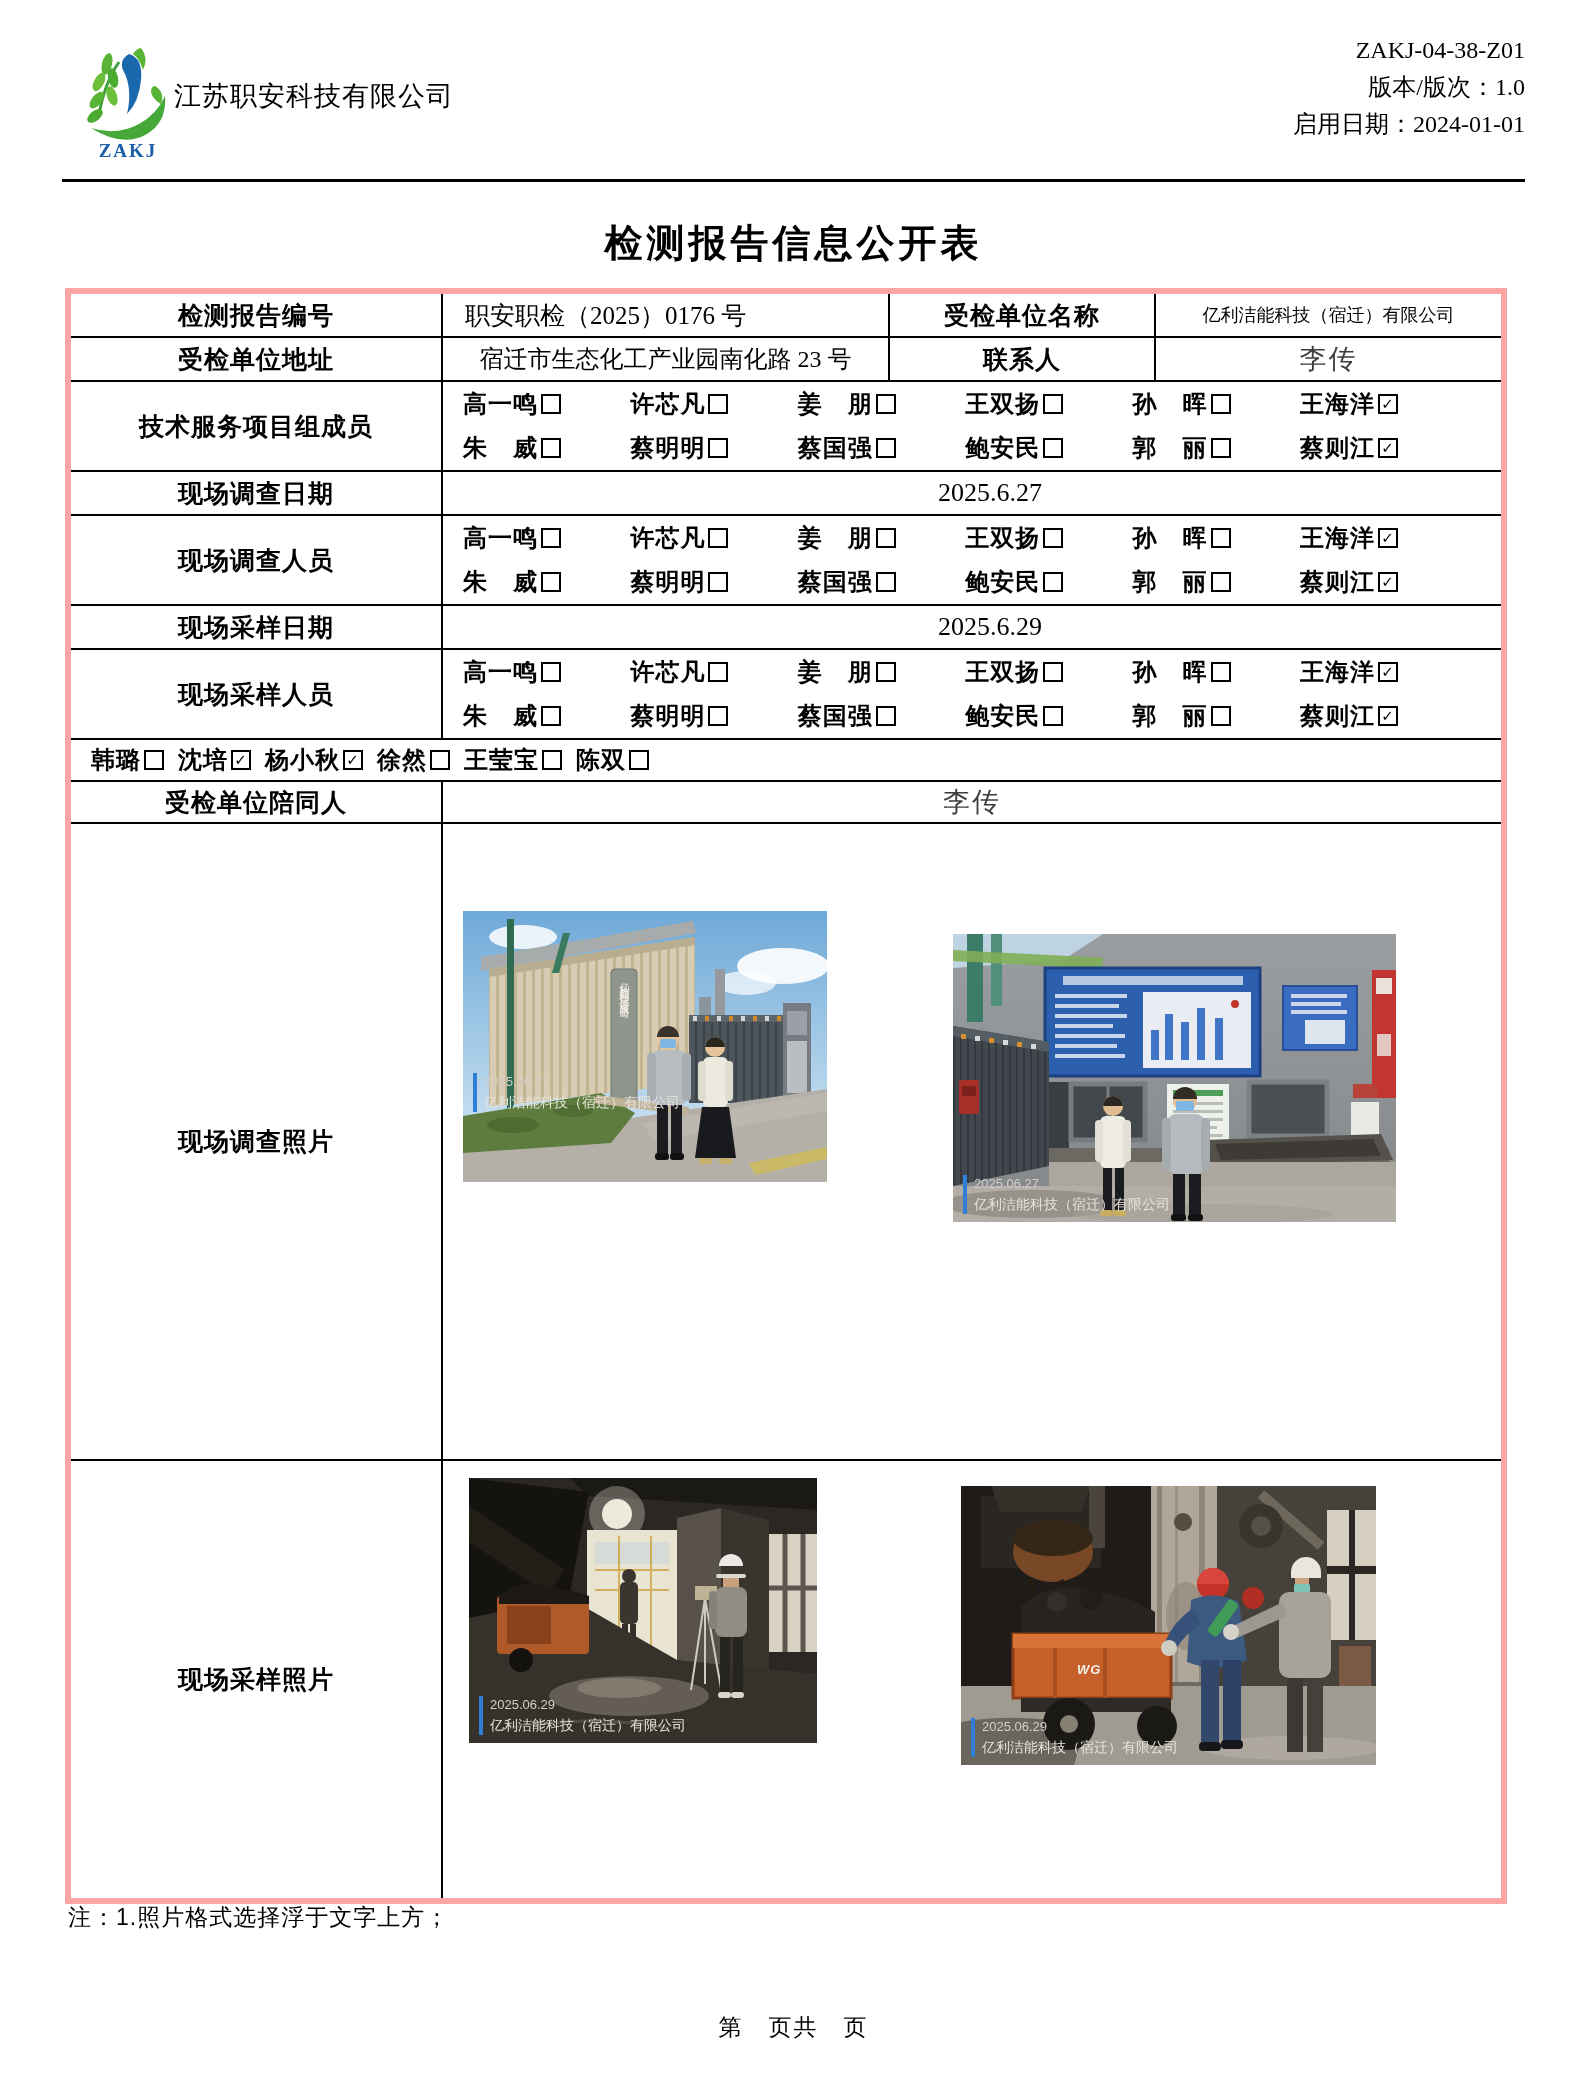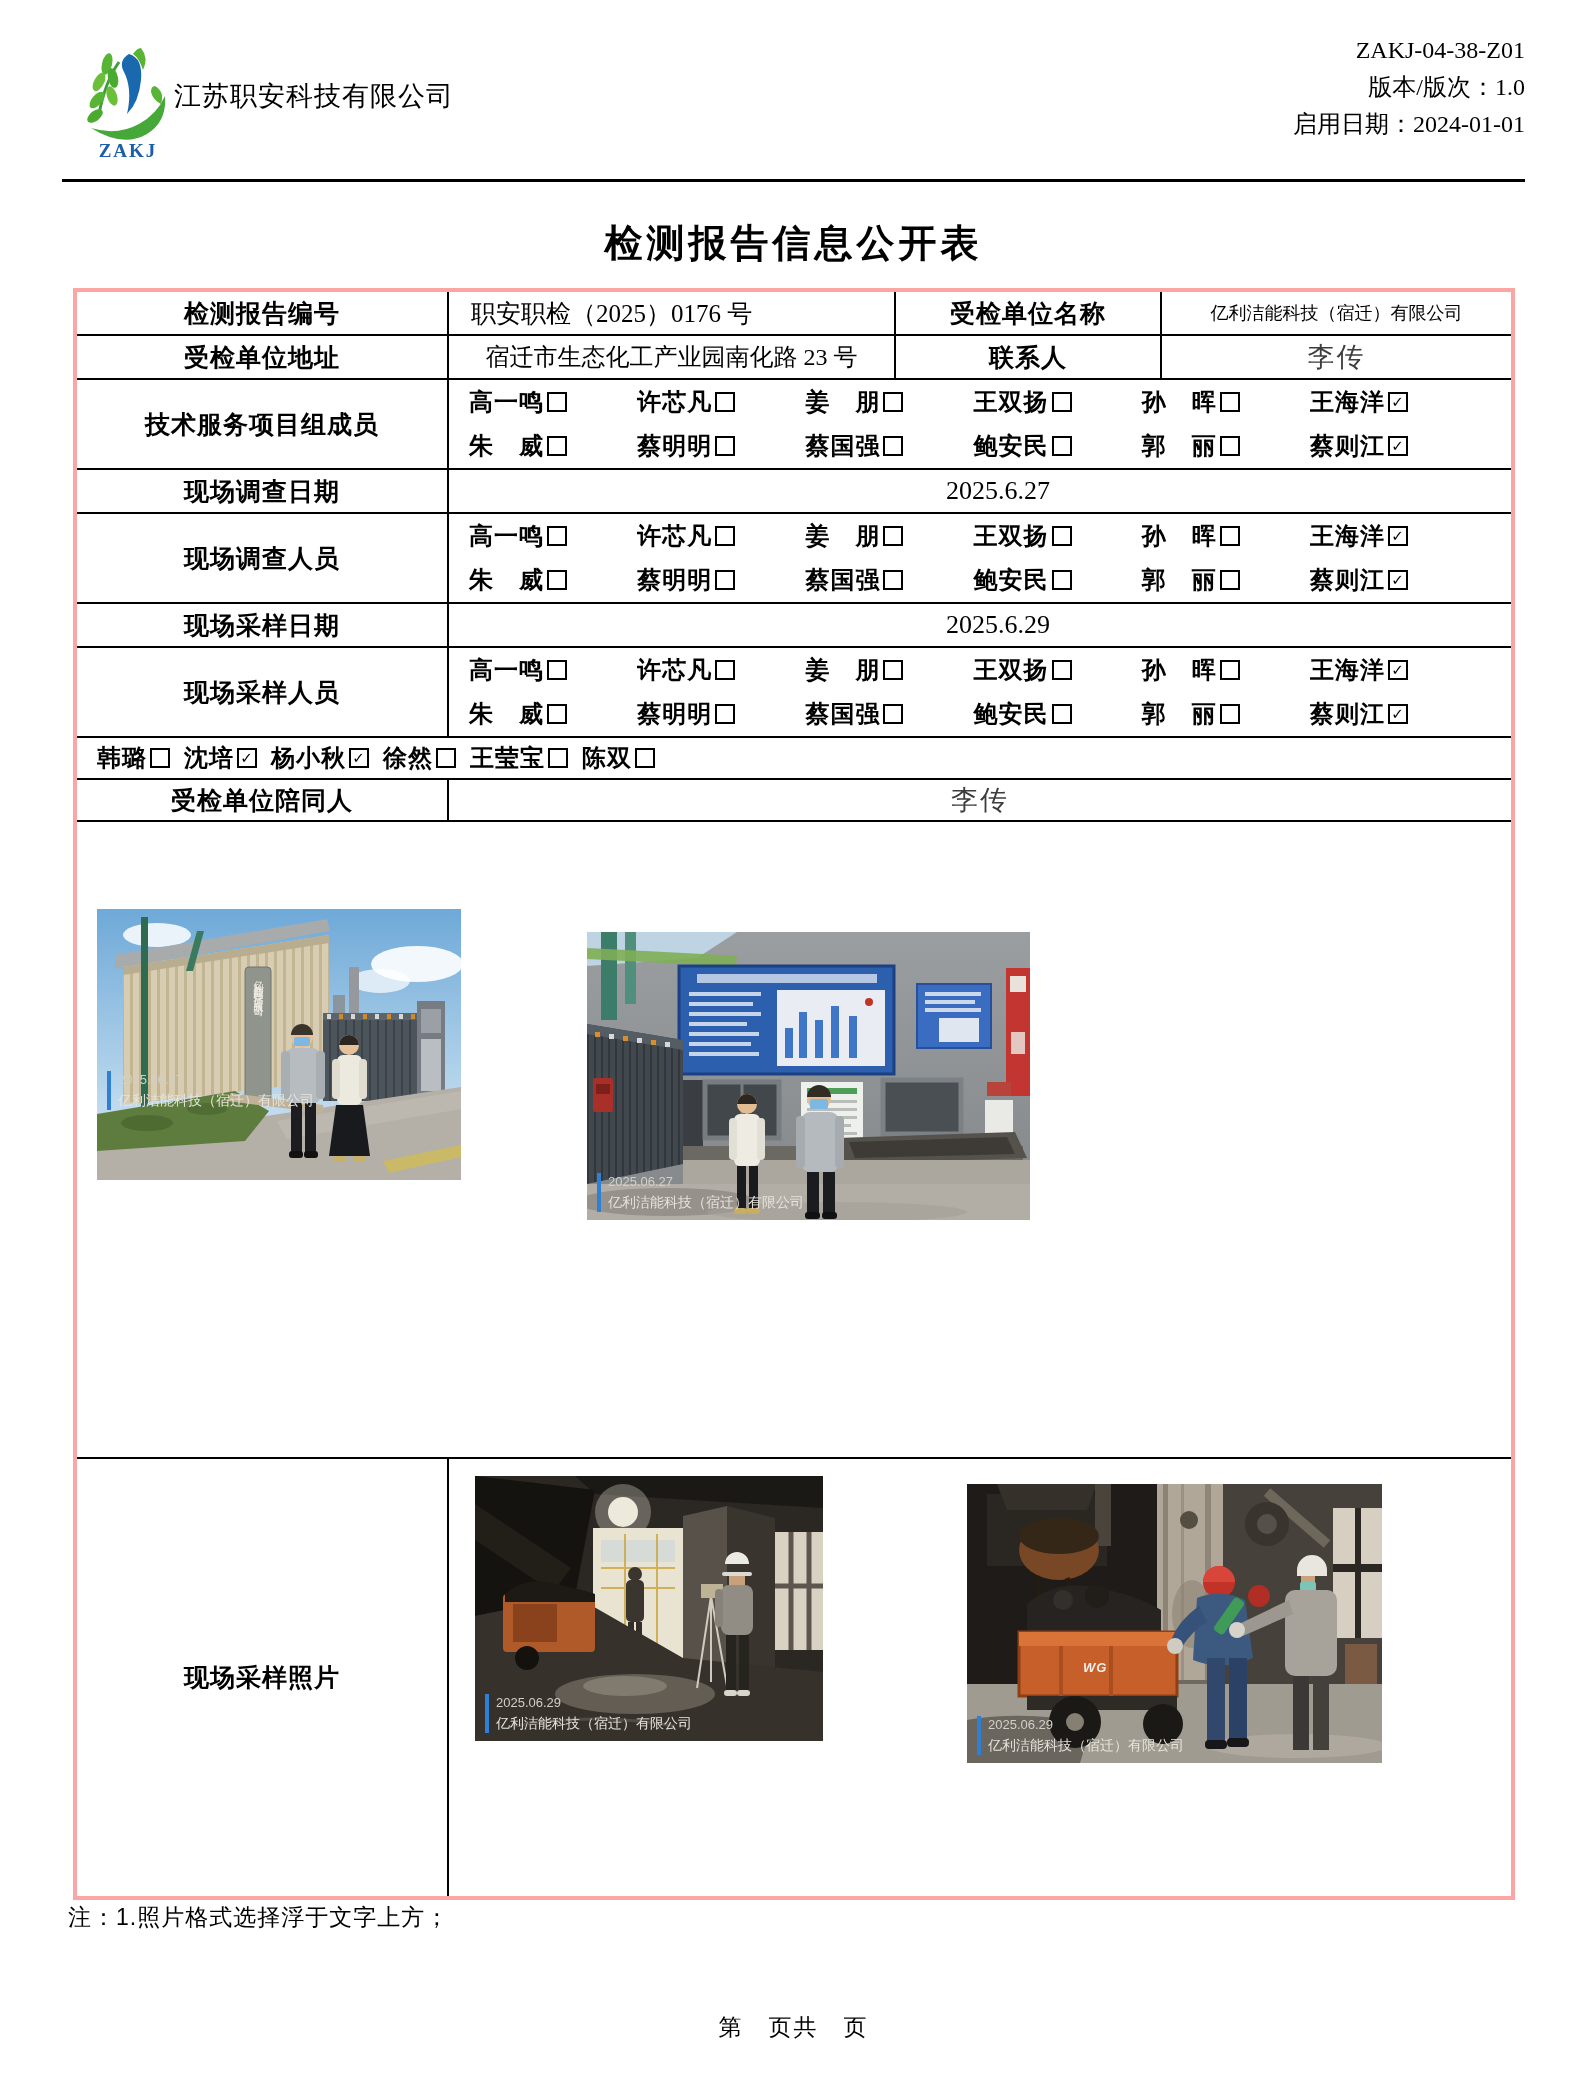--- a/index.html
+++ b/index.html
@@ -7,21 +7,21 @@
   
   .hdr{position:absolute;left:62px;top:26px;width:1463px;height:156px;border-bottom:3px solid #000;box-sizing:border-box;display:flex;justify-content:space-between;}
   .hdr-left{display:flex;align-items:center;padding-left:20px;}
   .logo{width:92px;text-align:center;}
   .logo-zakj{color:#1a5fa8;font-family:"Liberation Serif",serif;font-weight:bold;font-size:19px;letter-spacing:2px;margin-top:-4px;}
   .company{font-size:27px;margin-top:-14px;letter-spacing:1px;}
   .hdr-right{text-align:right;font-family:"Liberation Serif",serif;font-size:24px;line-height:37px;padding-top:6px;}
   
   .title{position:absolute;top:218px;left:0;width:100%;text-align:center;font-size:38px;font-weight:bold;letter-spacing:4px;}
   
-  .tbl{position:absolute;left:73px;top:288px;width:1442px;border:4px solid #fca5a5;box-sizing:border-box;}
+  .tbl{position:absolute;left:65px;top:288px;width:1442px;border:6px solid #fca5a5;box-sizing:border-box;}
   .trow{display:flex;border-bottom:2px solid #000;box-sizing:border-box;}
   .trow:last-child{border-bottom:none;}
   .lab{width:372px;flex:0 0 372px;display:flex;align-items:center;justify-content:center;font-weight:bold;font-size:25px;letter-spacing:1px;border-right:2px solid #000;box-sizing:border-box;text-align:center;}
   .cell{flex:1;display:flex;align-items:center;box-sizing:border-box;position:relative;}
   .bR{border-right:2px solid #000;}
   .c266{flex:0 0 266px;width:266px;justify-content:center;font-weight:bold;font-size:25px;letter-spacing:1px;}
   .c447{flex:0 0 447px;width:447px;}
   .center{justify-content:center;}
   .h44{height:44px;} .h90{height:90px;} .h42{height:42px;} .h637{height:637px;} .h437{height:437px;}
   .repno{font-family:"Liberation Serif",serif;font-weight:normal;font-size:25px;padding-left:22px;}
@@ -320,20 +320,21 @@
         </div>
     </div>
   </div>
 
   <div class="trow h42">
     <div class="lab">受检单位陪同人</div>
     <div class="cell center hand">李传</div>
   </div>
 
   <div class="trow h637">
+    <div class="lab">现场调查照片</div>
     <div class="cell photocell">
 
       <div class="photo pA">
         <svg width="364" height="271" viewBox="0 0 364 271">
           <defs>
             <linearGradient id="skyA" x1="0" y1="0" x2="0" y2="1">
               <stop offset="0" stop-color="#6ea9d8"></stop>
                 <stop offset="1" stop-color="#dcecf6"></stop>
             </linearGradient>
             <pattern id="wallA" width="9" height="10" patternUnits="userSpaceOnUse">

